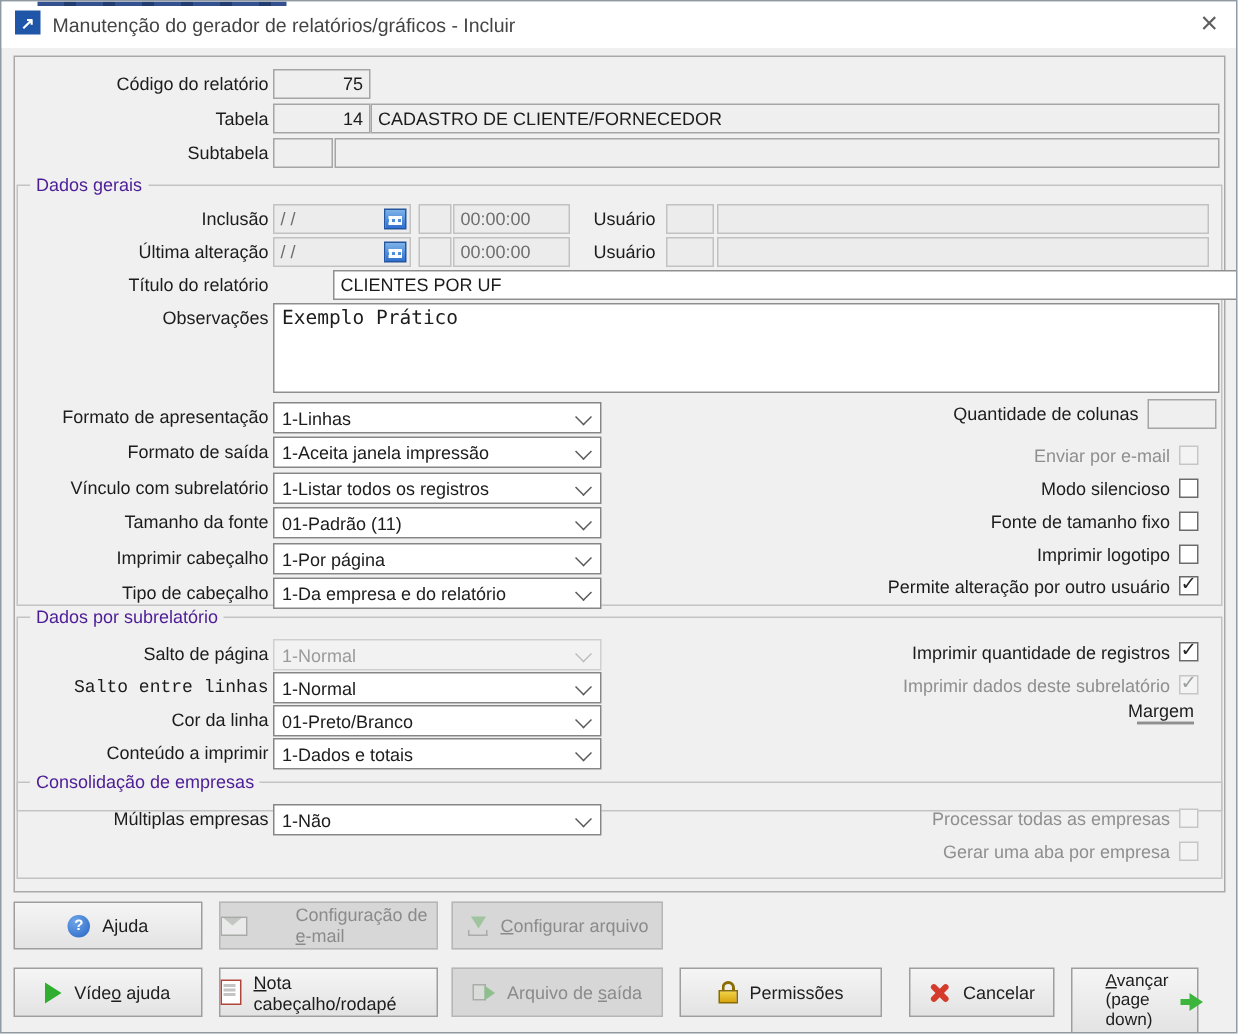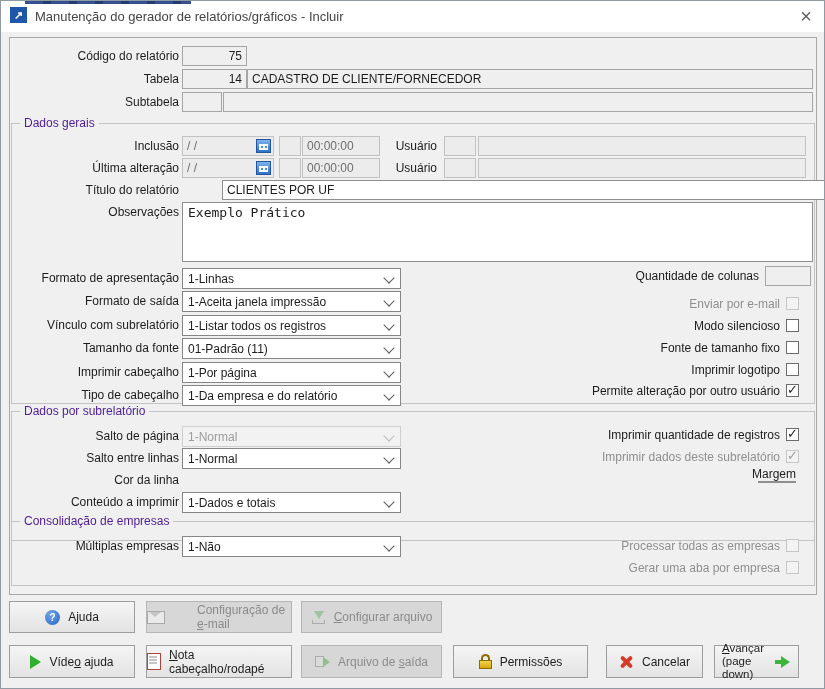--- a/index.html
+++ b/index.html
@@ -193,26 +193,30 @@
 
   <div class="group" style="left:10px;top:410px;width:804px;height:130px;">
     <span class="legend">Dados por subrelatório</span>
   </div>
 
   <div class="lbl" style="left:8px;top:425px;width:170px;">Salto de página</div>
   <div class="combo dis" style="left:181px;top:425px;">
     <span>1-Normal</span>
       <span class="chev"></span>
   </div>
-  <div class="lbl" style="left:8px;top:447px;width:170px;">Salto entre linhas</div>
+  <div class="lbl" style="left:8px;top:447px;width:170px;font-family:Liberation Mono, monospace;">Salto entre linhas</div>
   <div class="combo" style="left:181px;top:447px;">
     <span>1-Normal</span>
       <span class="chev"></span>
   </div>
   <div class="lbl" style="left:8px;top:469px;width:170px;">Cor da linha</div>
+  <div class="combo" style="left:181px;top:469px;">
+    <span>01-Preto/Branco</span>
+      <span class="chev"></span>
+  </div>
   <div class="lbl" style="left:8px;top:491px;width:170px;">Conteúdo a imprimir</div>
   <div class="combo" style="left:181px;top:491px;">
     <span>1-Dados e totais</span>
       <span class="chev"></span>
   </div>
 
   <div class="cbrow" style="top:426px;right:25px;">
     <span class="cblabel">Imprimir quantidade de registros</span>
     <span class="cb checked"></span>
   </div>
@@ -277,21 +281,21 @@
     <span class="ic-lock">
         <span class="sh"></span>
         <span class="bd"></span>
       </span>
     <span>Permissões</span>
   </div>
   <div class="btn" style="left:605px;top:644px;width:97px;height:33px;">
     <span class="ic-x"></span>
     <span>Cancelar</span>
   </div>
-  <div class="btn" style="left:713px;top:644px;width:85px;height:33px;justify-content:space-between;padding:0 7px;">
+  <div class="btn" style="left:713px;top:644px;width:85px;height:45px;justify-content:space-between;padding:0 22px;">
     <span style="text-align:left;line-height:13px;font-size:11.5px;">
       <u>A</u><span>vançar</span><br>
       <span>(page down)</span>
     </span>
     <span class="ic-go">
         <span class="s"></span>
         <span class="h"></span>
       </span>
   </div>
 </div>

